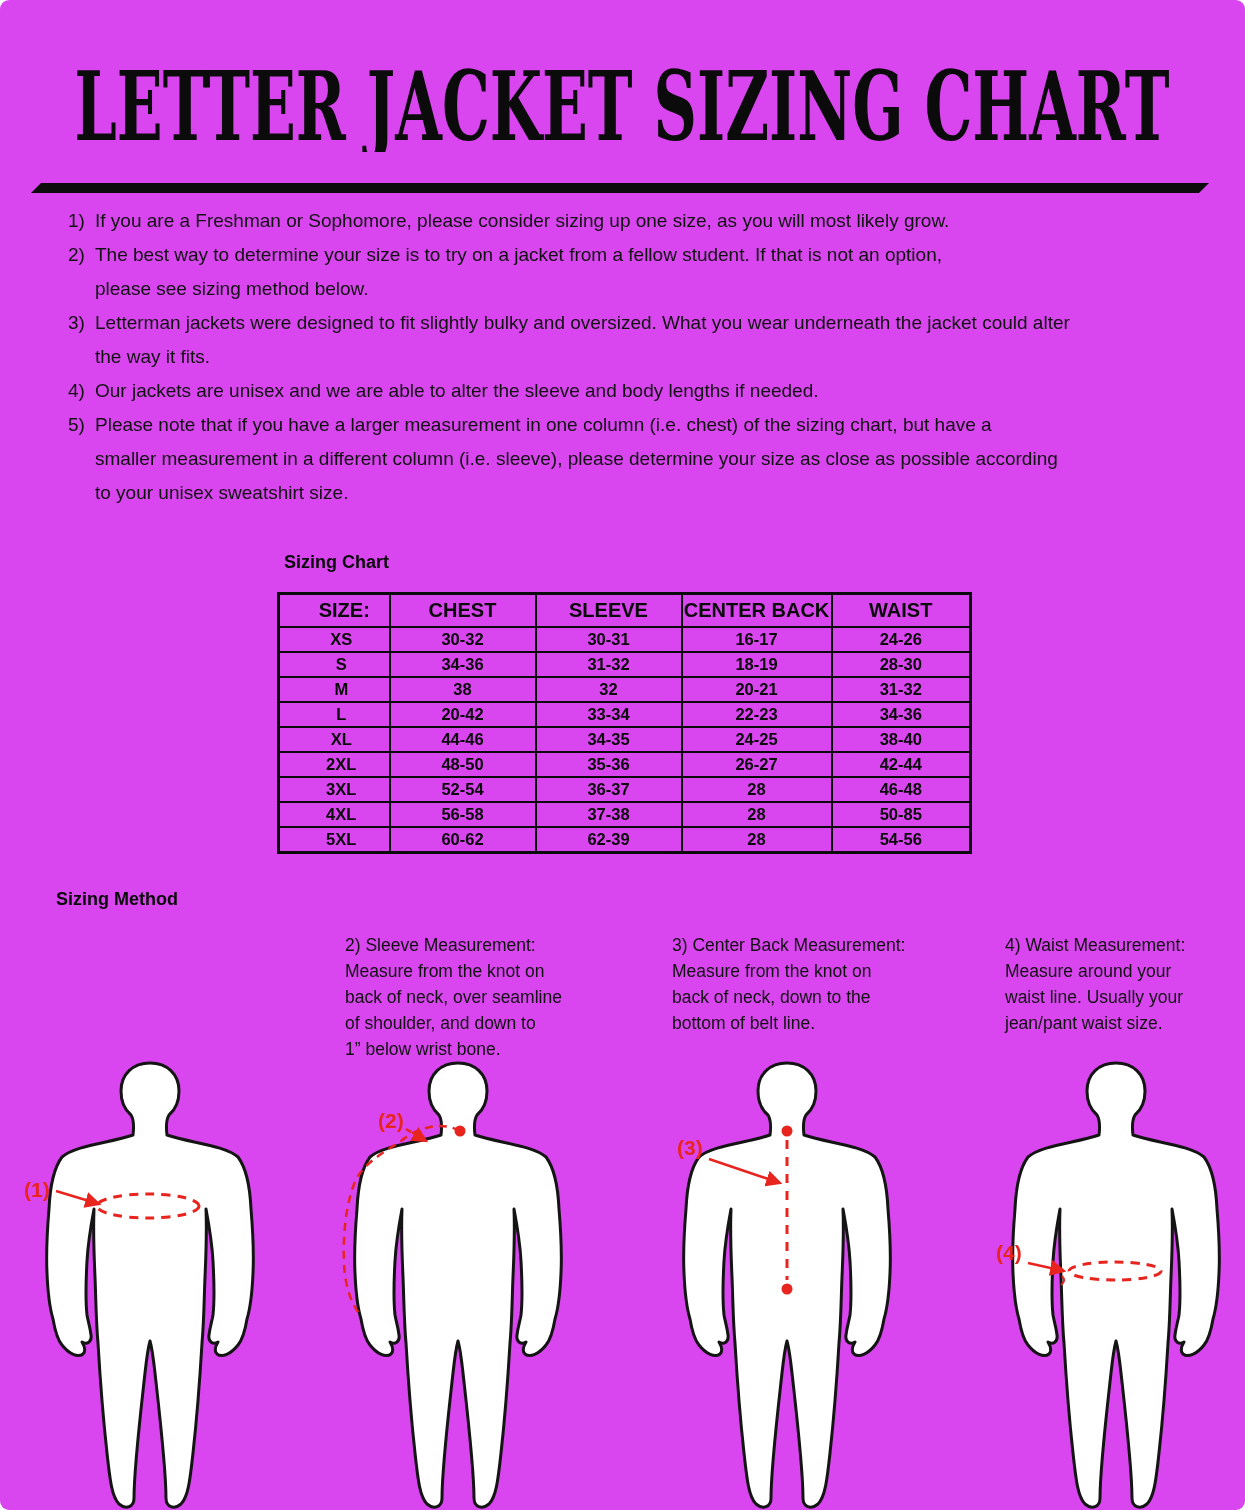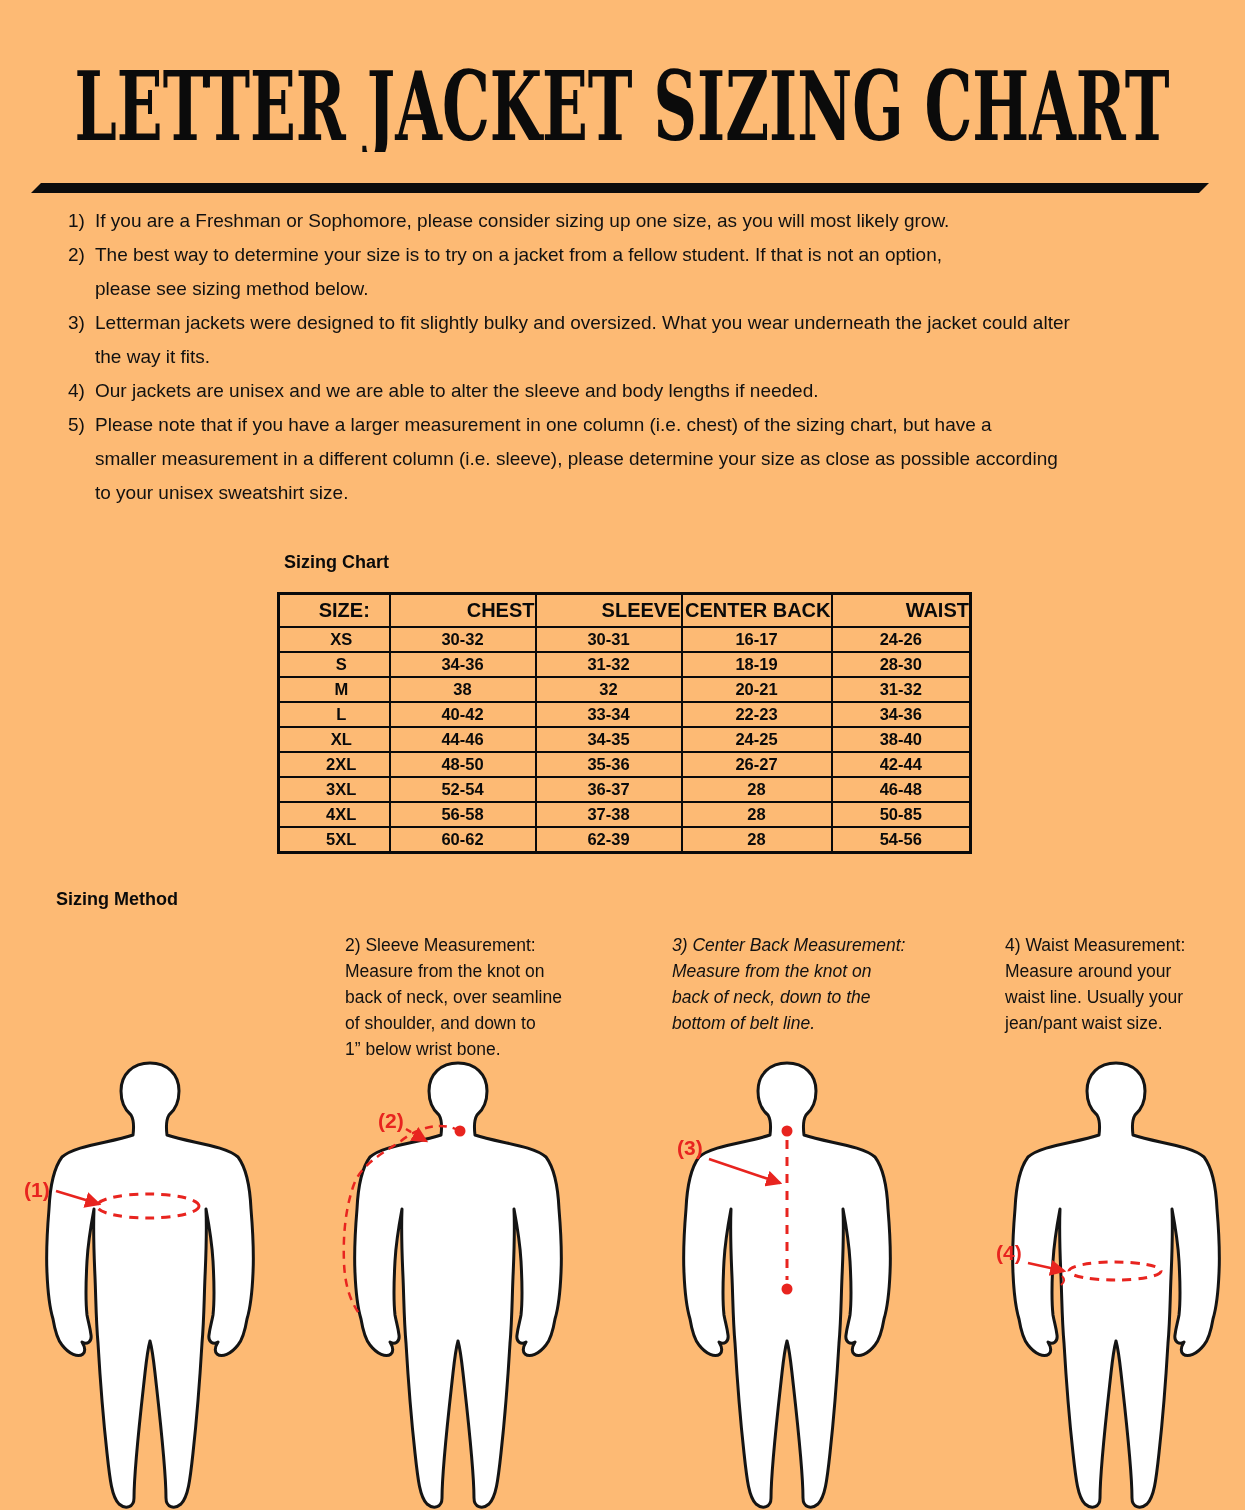--- a/index.html
+++ b/index.html
@@ -1,18 +1,18 @@
 <!DOCTYPE html>
 <html><head>
 <meta charset="utf-8">
 <style>
   html,body { margin:0; padding:0; background:#ffffff; }
   .page {
-    position:relative; width:1245px; height:1510px; background:#fdba74;
-    font-family:"Liberation Sans", sans-serif; color:#000; overflow:hidden;
+    position:relative; width:1245px; height:1510px; background:#d946ef;
+    font-family:"Liberation Sans", sans-serif; color:#000; overflow:hidden;border-radius:9px;
   }
   
   .title-svg { position:absolute; left:50px; top:52px; }
   
   .rule {
     position:absolute; left:36px; top:183px; width:1168px; height:10px;
     background:#0c0c0c; transform:skewX(-45deg);
   }
   
   .notes { position:absolute; left:68px; top:204px; width:1140px; }
@@ -26,32 +26,32 @@
   
   .size-table {
     position:absolute; left:277px; top:592px; width:692px;
     border-collapse:collapse; table-layout:fixed;
   }
   .size-table th, .size-table td {
     border:2px solid #0a0a0a; font-weight:bold; color:#0a0a0a;
     padding:0; overflow:hidden; white-space:nowrap;
   }
   .size-table { border:3px solid #0a0a0a; }
-  .size-table th { height:31px; font-size:20px; text-align:right; }
+  .size-table th { height:31px; font-size:20px; text-align:center; }
   .size-table td { height:23px; font-size:16.5px; text-align:center; }
   .size-table th.col-size, .size-table td.col-size { text-align:center; padding-left:14px; }
   .size-table th.col-size { padding-left:20px; }
   
   .step {
     position:absolute; top:932px; width:295px;
     font-size:17.5px; line-height:26px; color:#111; white-space:pre-line;
   }
   #step-1 { left:40px; }
   #step-2 { left:345px; }
-  #step-3 { left:672px;font-style:italic; }
+  #step-3 { left:672px; }
   #step-4 { left:1005px; }
   
   .figure { position:absolute; top:1057px; width:300px; height:455px; }
   #figure-1 { left:0px; }
   #figure-2 { left:308px; }
   #figure-3 { left:637px; }
   #figure-4 { left:966px; }
   .callout-label {
     font-family:"Liberation Sans", sans-serif; font-weight:bold; font-size:21px;
   }
@@ -152,21 +152,21 @@
         </tr>
         <tr>
           <td class="col-size">M</td>
           <td>38</td>
           <td>32</td>
           <td>20-21</td>
           <td>31-32</td>
         </tr>
         <tr>
           <td class="col-size">L</td>
-          <td>40-42</td>
+          <td>20-42</td>
           <td>33-34</td>
           <td>22-23</td>
           <td>34-36</td>
         </tr>
         <tr>
           <td class="col-size">XL</td>
           <td>44-46</td>
           <td>34-35</td>
           <td>24-25</td>
           <td>38-40</td>

